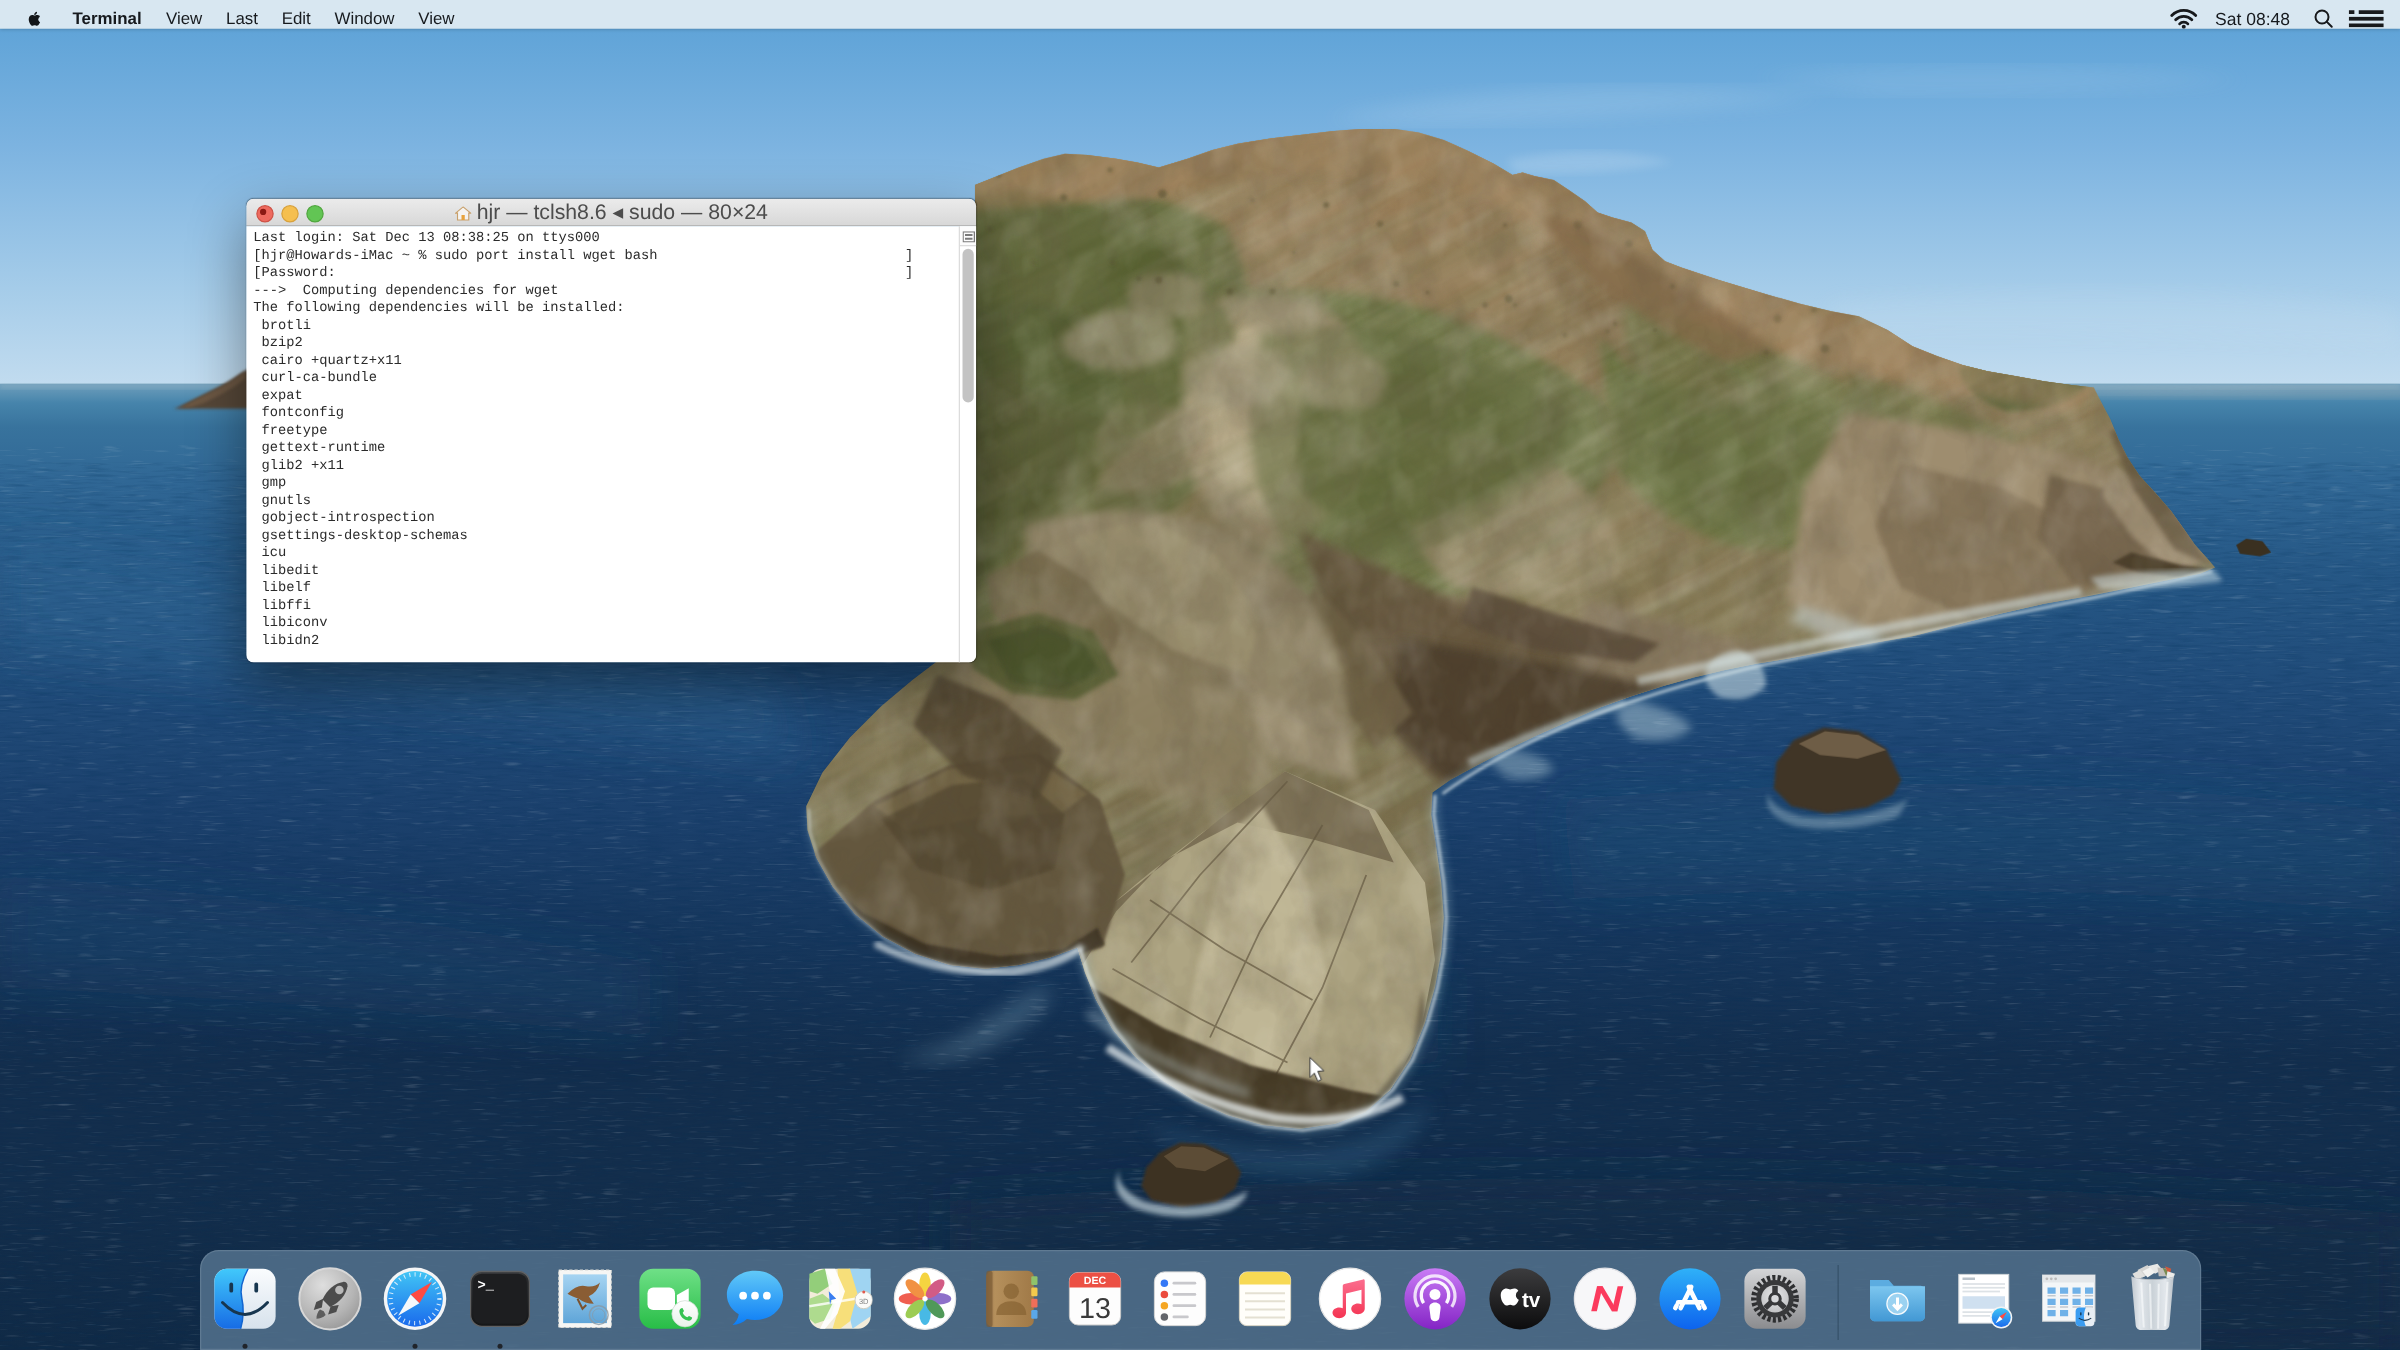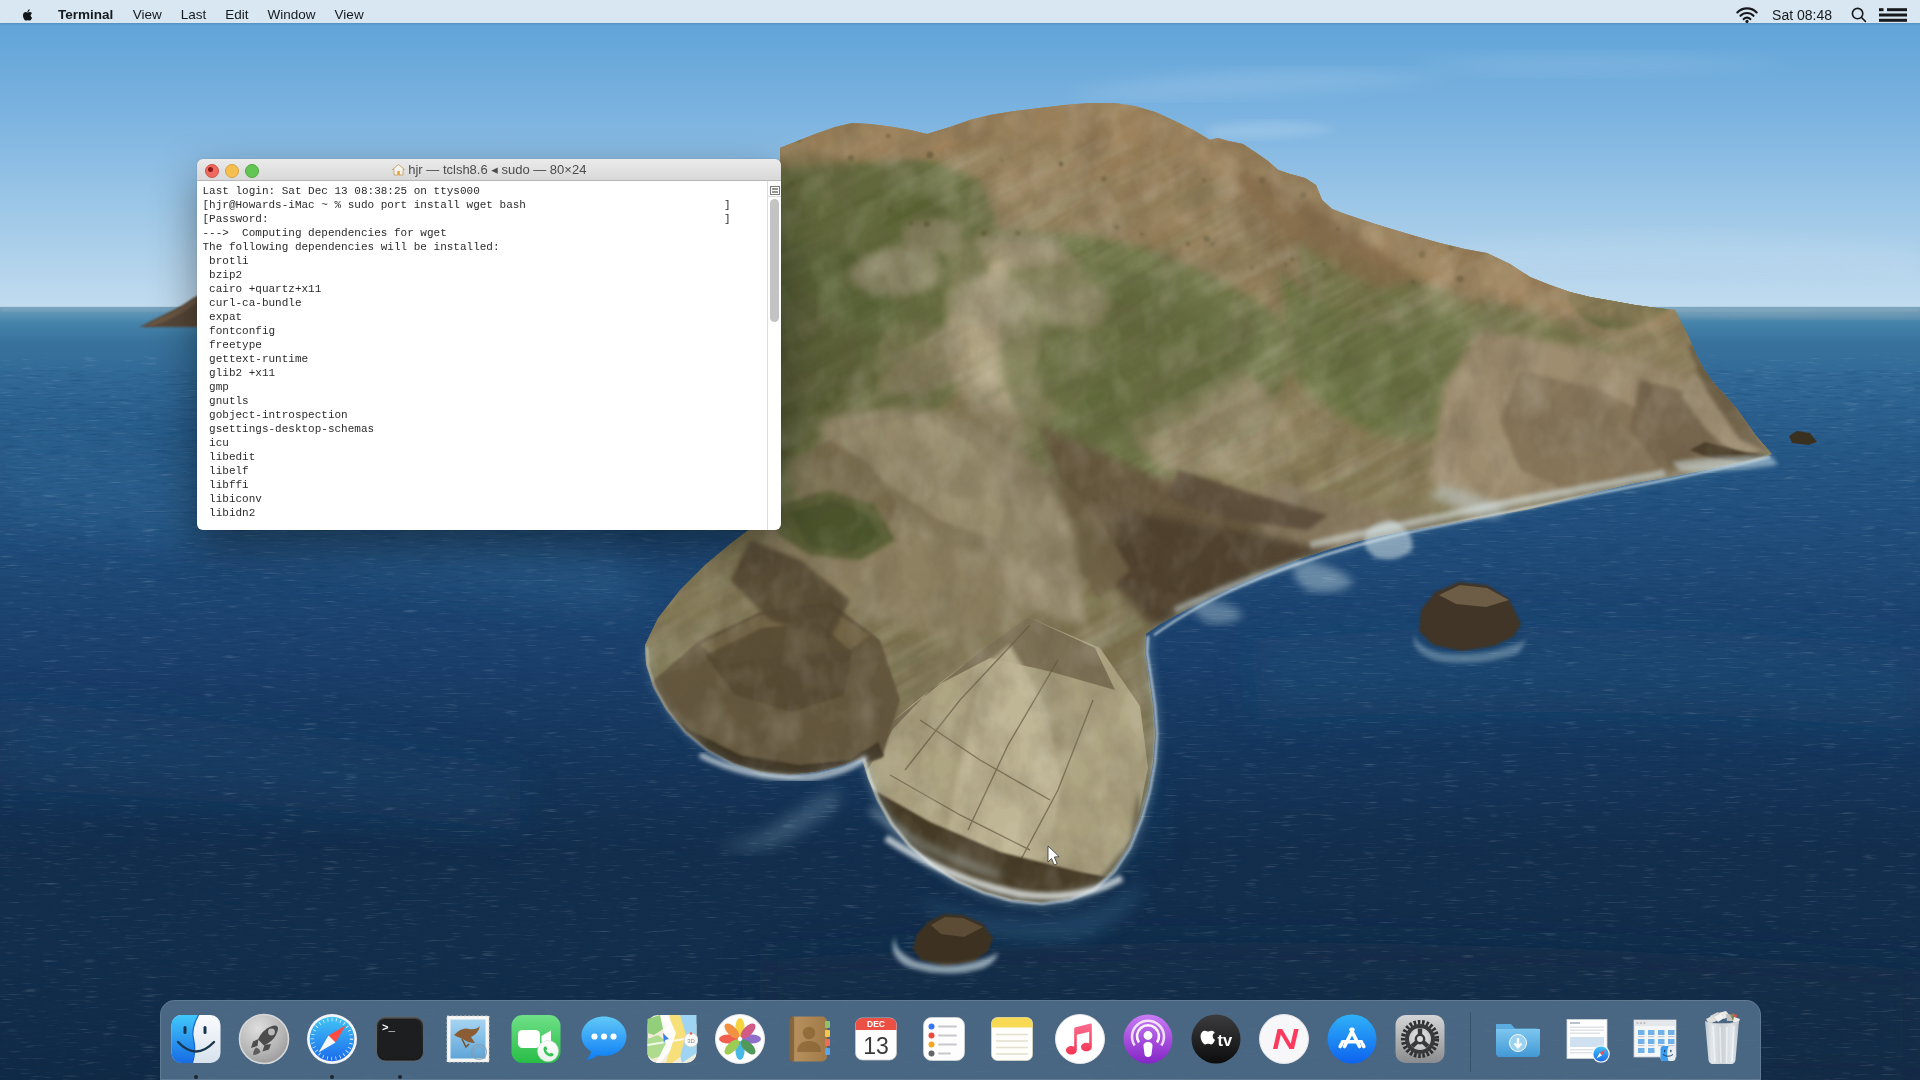--- a/index.html
+++ b/index.html
@@ -6,21 +6,21 @@
   
   #menubar{position:absolute;left:0;top:0;width:1920px;height:23px;background:#d8e7f1;box-shadow:0 0 3px rgba(0,0,0,.25);display:flex;align-items:flex-end;color:#161a1e;font-size:13.5px;}
   #menubar .l{display:flex;align-items:center;}
   #menubar .it{padding:0 9.5px;}
   #menubar .app{font-weight:bold;padding:0 10px;margin-left:13px;}
   #menubar .r{margin-left:auto;display:flex;align-items:center;}
   
   #term{position:absolute;left:197px;top:159px;width:584px;height:371px;border-radius:6px;box-shadow:0 18px 45px rgba(0,0,0,.42),0 0 1px rgba(0,0,0,.45);overflow:hidden;}
   #ttitle{position:absolute;left:0;top:0;width:100%;height:21px;background:linear-gradient(#ebebeb,#d8d8d8);border-bottom:1px solid #b7b7b7;}
   #ttitle .tl{position:absolute;top:4.5px;width:12px;height:12px;border-radius:50%;}
-  #ttxt{position:absolute;top:0;left:0;right:0;text-align:center;font-size:13px;line-height:21px;color:#4c4c4c;}
+  #ttxt{position:absolute;top:0;left:0;right:0;text-align:center;font-size:17px;line-height:21px;color:#4c4c4c;}
   #tbody{position:absolute;left:0;top:22px;right:0;bottom:0;background:#ffffff;}
   #tbody pre{margin:0;padding:3px 0 0 5.5px;font-family:"Liberation Mono",monospace;font-size:11px;line-height:14px;color:#2b2b2b;}
   #sbsep{position:absolute;top:22px;right:13.5px;width:1px;bottom:0;background:#dcdcdc;}
   #sbtn svg{margin:3px 0 0 2px;}
   #sbtn{position:absolute;top:22px;right:0;width:13.5px;height:15px;border-bottom:1px solid #dcdcdc;background:#fcfcfc;}
   #sthumb{position:absolute;top:40px;right:2.5px;width:8.5px;height:123px;background:#c3c3c3;border-radius:4.5px;}
   
   #dock{position:absolute;left:160px;top:1000px;width:1601px;height:80px;background:rgba(82,112,140,.87);border-radius:15px 15px 0 0;box-shadow:inset 0 0 0 1px rgba(255,255,255,.13);}
   .di{position:absolute;top:1013px;width:52px;height:52px;}
   .dot{position:absolute;top:1075px;width:4px;height:4px;border-radius:50%;background:#20242a;}

